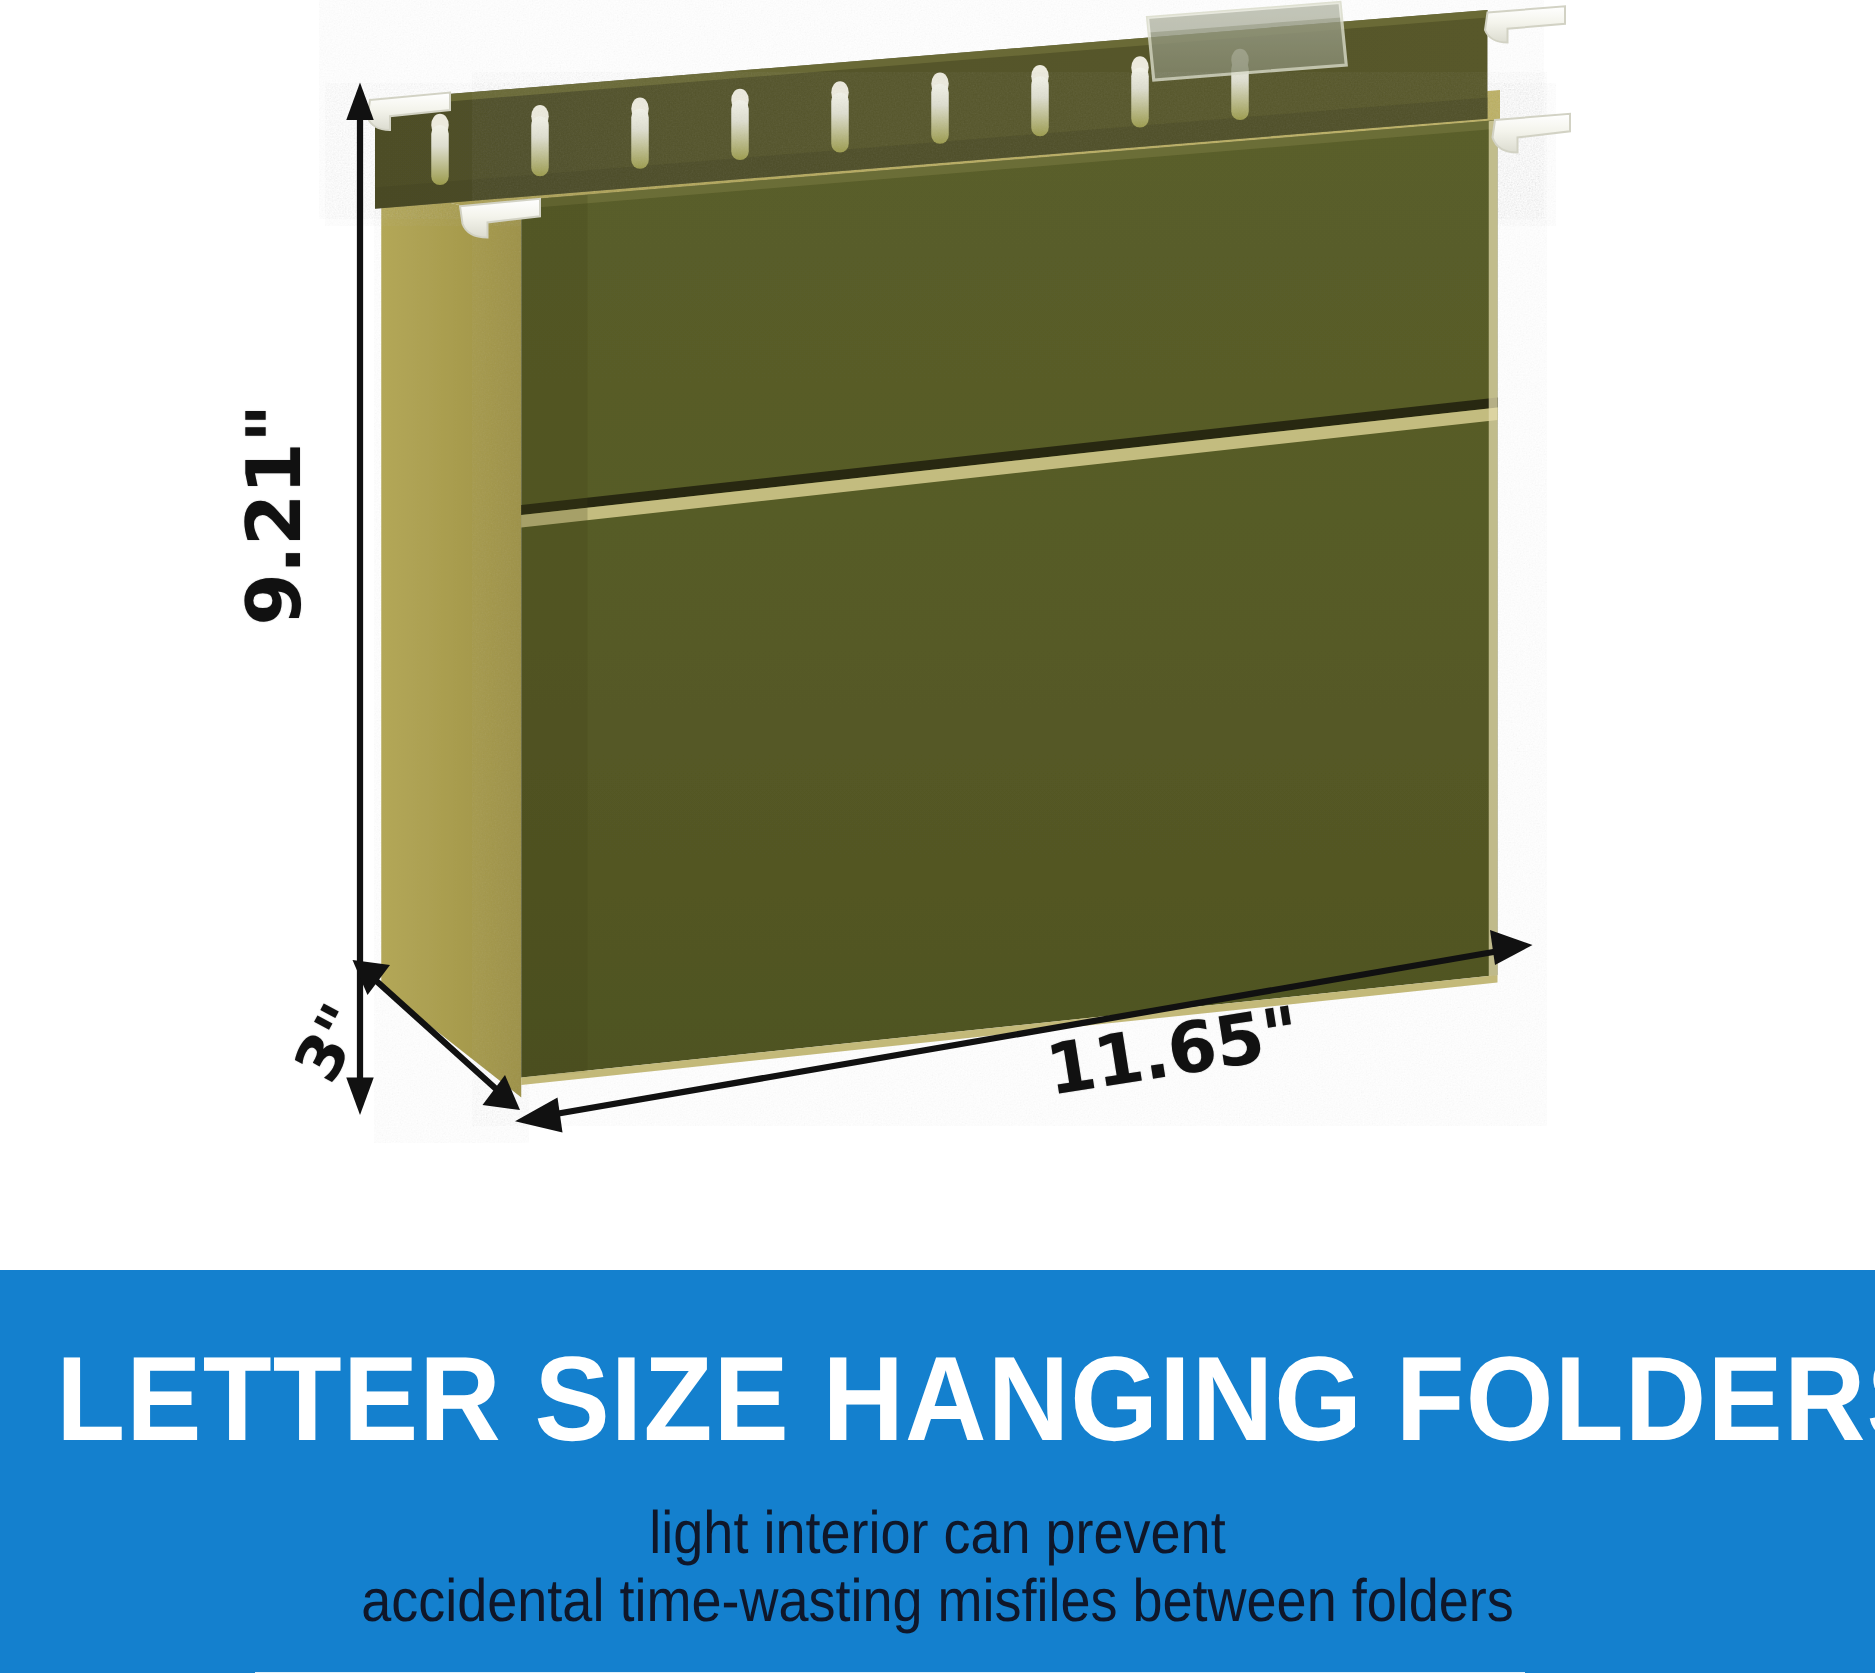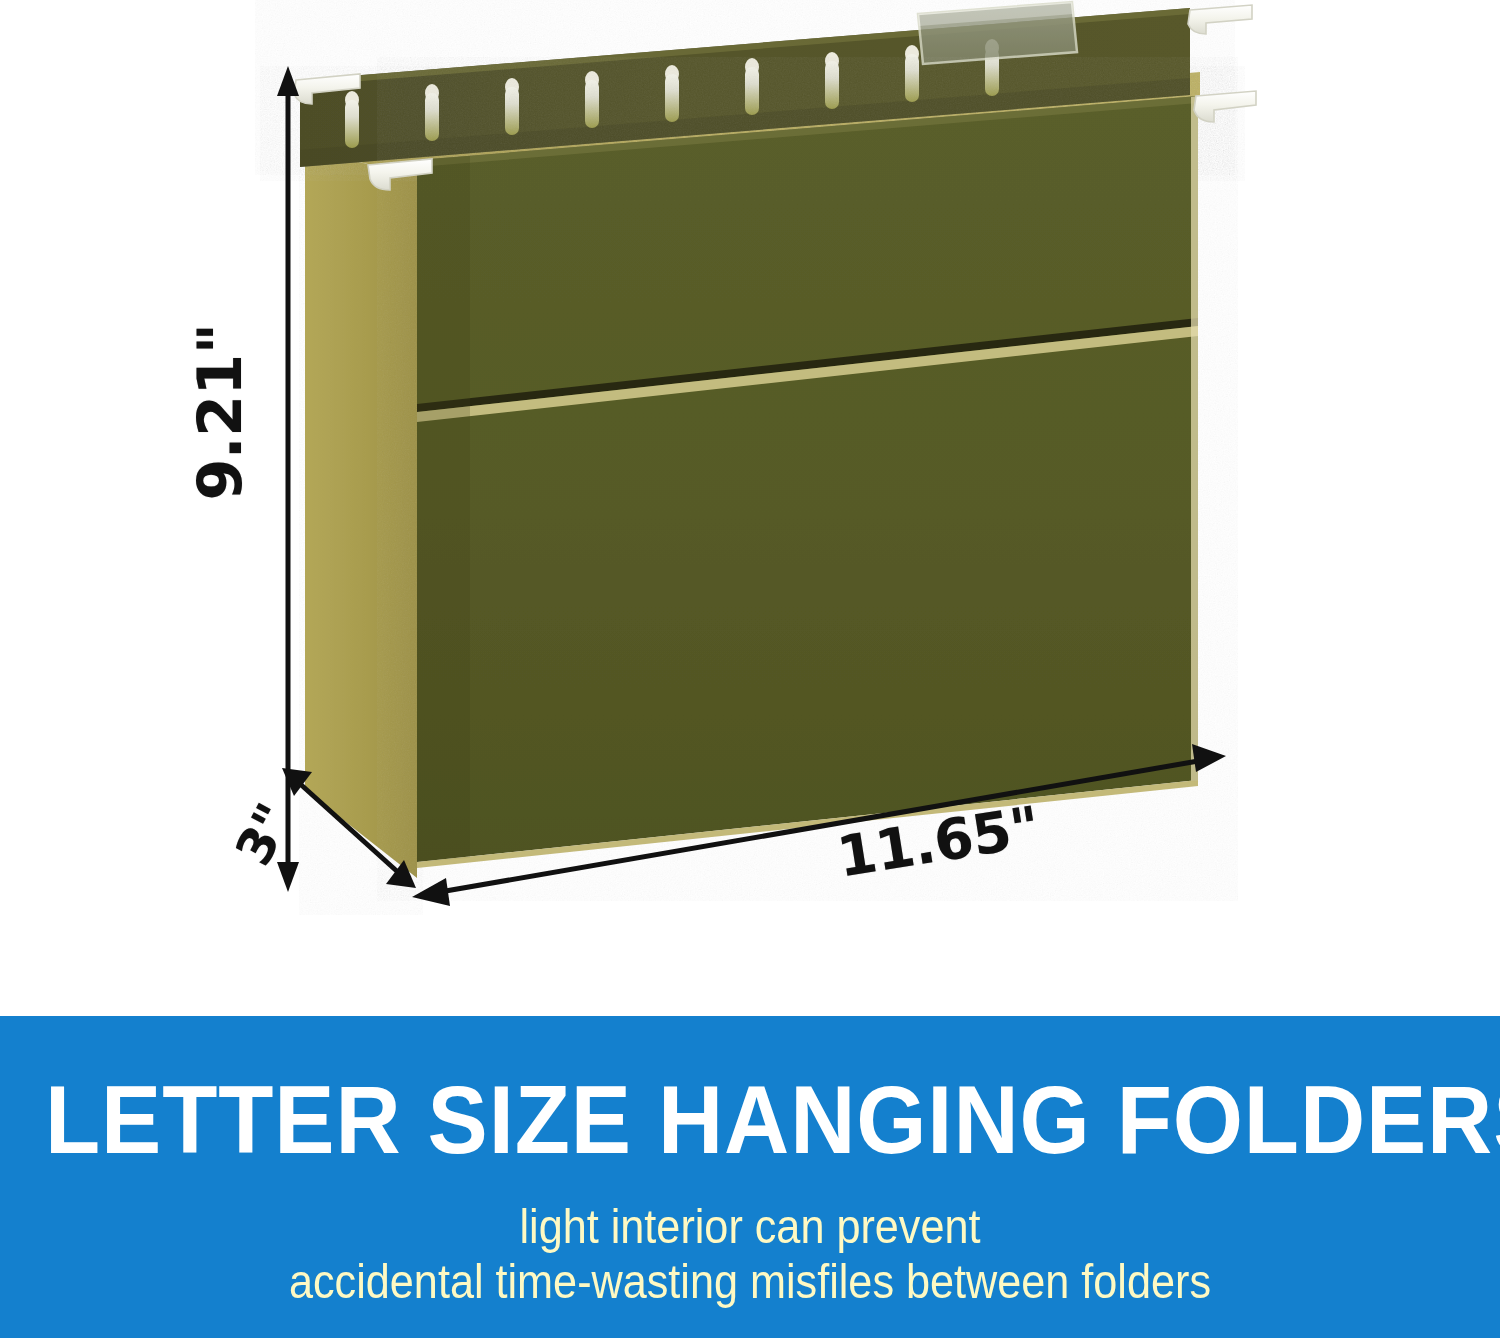--- a/index.html
+++ b/index.html
@@ -110,21 +110,21 @@
     white-space: nowrap;
   }
 
   #banner-sub {
     position: absolute;
     left: 0;
     right: 0;
     top: 184px;
     font-family: "Liberation Sans Narrow", "Liberation Sans", sans-serif;
     font-weight: normal;
-    color: #fef9c3;
+    color: #0f172a;
   }
 
   .banner-sub-line {
     display: block;
     line-height: 1.14;
     white-space: nowrap;
     transform: scaleX(0.90);
     transform-origin: 50% 50%;
   }
 

